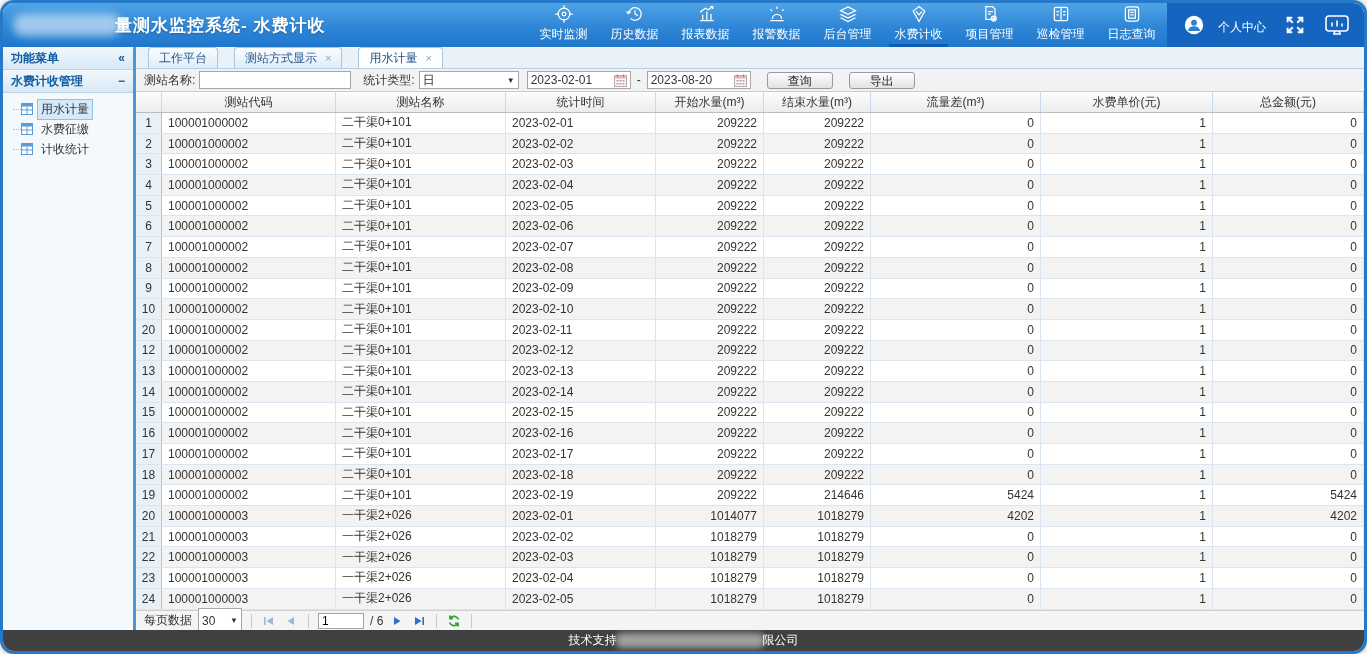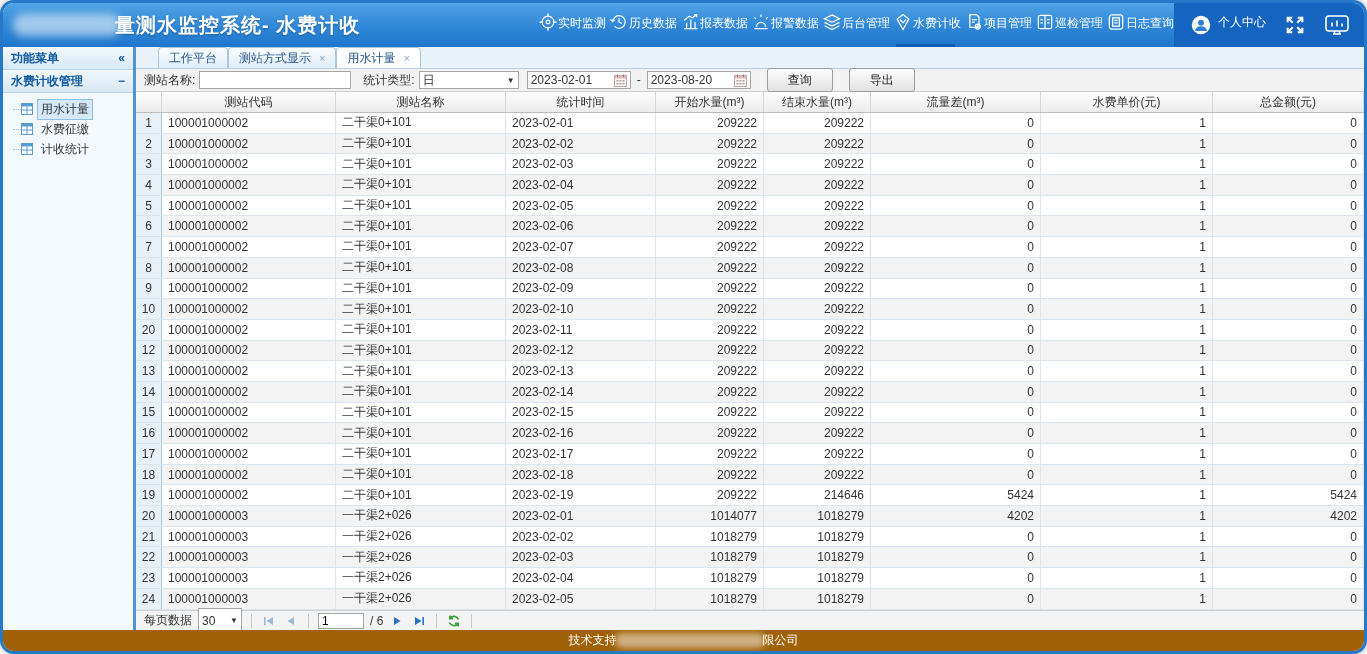--- a/index.html
+++ b/index.html
@@ -3,61 +3,61 @@
 <meta charset="utf-8">
 <style>
   * { margin:0; padding:0; box-sizing:border-box; }
   html,body { width:1367px; height:654px; background:#fff; font-family:"Liberation Sans","DejaVu Sans",sans-serif; font-size:12px; color:#333; overflow:hidden; }
   .window { position:absolute; inset:0; border:3px solid #2678c8; border-radius:14px; overflow:hidden; background:#fff; box-shadow:0 0 6px rgba(0,0,0,.35); display:flex; flex-direction:column; }
 
   
   .app-header { height:44px; flex:0 0 44px; background:linear-gradient(#4fa3e6,#2f86d6 55%,#1f77cd); display:flex; align-items:stretch; }
   .title-area { display:flex; align-items:center; padding-left:10px; white-space:nowrap; }
   .redact-blob { width:108px; height:22px; border-radius:11px; background:rgba(255,255,255,.55); filter:blur(4px); margin-right:-6px; }
-  .app-title { color:#fff; font-size:20px; font-weight:bold; letter-spacing:1px; text-shadow:0 1px 2px rgba(0,0,0,.25); }
+  .app-title { color:#fff; font-size:17px; font-weight:bold; letter-spacing:1px; text-shadow:0 1px 2px rgba(0,0,0,.25); }
   .top-nav { display:flex; margin-left:auto; align-items:stretch; }
-  .nav-item { width:71px; display:flex; flex-direction:row; align-items:center; justify-content:flex-end; padding-bottom:4px; color:#fff; cursor:pointer; position:relative; }
+  .nav-item { width:71px; display:flex; flex-direction:column; align-items:center; justify-content:flex-end; padding-bottom:4px; color:#fff; cursor:pointer; position:relative; }
   .nav-item svg { width:20px; height:20px; margin-bottom:2px; }
   .nav-label { font-size:12px; white-space:nowrap; }
   .nav-item.active::after { content:""; position:absolute; left:6px; right:6px; bottom:0; height:3px; background:#0f5bb5; }
   .user-panel { background:#1565c0; display:flex; align-items:center; padding:0 14px 0 16px; gap:18px; border-top-right-radius:11px; }
-  .user-center { display:flex; align-items:flex-start; gap:6px; color:#fff; cursor:pointer; white-space:nowrap; }
+  .user-center { display:flex; align-items:flex-end; gap:13px; color:#fff; cursor:pointer; white-space:nowrap; }
   .user-panel svg { display:block; }
 
   
   .content { flex:1 1 auto; display:flex; min-height:0; }
   .sidebar { width:130px; flex:0 0 130px; background:#f4f9fd; display:flex; flex-direction:column; }
   .side-bar-header { height:23px; flex:0 0 23px; background:linear-gradient(#f2f8fc,#d8e8f5); border-bottom:1px solid #b9d2e8; display:flex; align-items:center; justify-content:space-between; padding:0 8px; color:#0f5aa0; font-weight:bold; }
   .side-caret { color:#0f5aa0; cursor:pointer; font-weight:bold; }
   .tree { list-style:none; padding:6px 0 0 10px; }
   .tree-item { display:flex; align-items:center; gap:4px; height:20px; padding-left:8px; cursor:pointer; position:relative; }
   .tree-item::before { content:""; position:absolute; left:0; top:50%; width:8px; border-top:1px dotted #b0c4d8; }
   .tree-item .label { padding:1px 3px; border:1px solid transparent; white-space:nowrap; }
   .tree-item.selected .label { background:#d6e9fa; border:1px solid #8fc0e8; }
   .grid-ic { width:12px; height:12px; flex:0 0 12px; }
 
   .splitter { width:3px; flex:0 0 3px; background:#4c96d8; }
   .main { flex:1 1 auto; display:flex; flex-direction:column; min-width:0; }
 
   
-  .tabbar { height:22px; flex:0 0 22px; background:#eaf2f9; border-bottom:1px solid #b5cfe6; display:flex; align-items:flex-end; padding-left:22px; gap:0; }
+  .tabbar { height:22px; flex:0 0 22px; background:#eaf2f9; border-bottom:1px solid #b5cfe6; display:flex; align-items:flex-end; padding-left:12px; gap:16px; }
   .tab { height:21px; display:flex; align-items:center; gap:8px; padding:0 10px; background:linear-gradient(#fafdff,#dfecf7); border:1px solid #a9c7e1; border-bottom:none; border-radius:4px 4px 0 0; color:#2a5b8e; cursor:pointer; white-space:nowrap; }
   .tab.active { background:#fff; color:#1a4d85; }
   .tab .close { color:#8aa4bd; font-size:11px; line-height:1; cursor:pointer; }
 
   
   .filterbar { height:23px; flex:0 0 23px; background:#f2f2f2; border-bottom:1px solid #ccc; display:flex; align-items:center; padding-left:8px; gap:4px; }
   .flabel { white-space:nowrap; }
   .tbox { height:18px; background:#fff; border:1px solid #a6a6a6; display:flex; align-items:center; padding:0 3px; }
   .station-input { width:150px; font:inherit; border:none; outline:none; height:16px; width:144px; }
   .selbox { width:100px; justify-content:space-between; cursor:pointer; }
   .selbox .caret { font-size:8px; color:#333; }
   .datefield { width:104px; justify-content:space-between; cursor:pointer; margin-left:4px; }
   .dash { margin:0 2px; }
-  .btn { height:24px; padding:0 20px; margin-left:12px; background:linear-gradient(#fdfdfd,#e2e2e2); border:1px solid #9a9a9a; border-radius:3px; font:inherit; cursor:pointer; color:#222; }
+  .btn { height:17px; padding:0 20px; margin-left:12px; background:linear-gradient(#fdfdfd,#e2e2e2); border:1px solid #9a9a9a; border-radius:3px; font:inherit; cursor:pointer; color:#222; }
 
   
   .grid { flex:1 1 auto; display:flex; flex-direction:column; min-height:0; background:#fff; }
   .tr, .grid-head { display:grid; grid-template-columns:26px 174px 170px 150px 108px 107px 170px 172px minmax(0,1fr); }
   .grid-head { height:21px; flex:0 0 21px; background:linear-gradient(#fdfdfd,#ececec); border-bottom:1px solid #bdbdbd; }
   .th { display:flex; align-items:center; justify-content:center; border-right:1px solid #c9d9e9; font-weight:normal; color:#333; overflow:hidden; white-space:nowrap; }
   .grid-body { flex:1 1 auto; overflow:hidden; }
   .tr { height:20.7px; background:#fff; border-bottom:1px solid #d9e5f0; }
   .tr.alt { background:#f3f3f3; }
   .td { display:flex; align-items:center; padding:0 6px; border-right:1px solid #d9e5f0; overflow:hidden; white-space:nowrap; }
@@ -69,21 +69,21 @@
   .psel { height:16px; background:#fff; border:1px solid #a6a6a6; display:flex; align-items:center; justify-content:space-between; width:44px; padding:12px 3px; cursor:pointer; }
   .psel .caret { font-size:8px; }
   .vsep { width:1px; height:14px; background:#c9c9c9; margin:0 3px; }
   .pgbtn { width:16px; height:16px; display:flex; align-items:center; justify-content:center; cursor:pointer; }
   .pgbtn svg { display:block; }
   .pageinput { width:46px; height:16px; border:1px solid #a6a6a6; font:inherit; padding:0 3px; outline:none; }
   .pages-total { white-space:nowrap; }
   .psummary { white-space:nowrap; margin-left:4px; }
 
   
-  .app-footer { height:21px; flex:0 0 21px; background:#a16207; color:#fff; display:flex; align-items:center; justify-content:center; gap:2px; }
+  .app-footer { height:21px; flex:0 0 21px; background:#404040; color:#fff; display:flex; align-items:center; justify-content:center; gap:2px; }
   .footer-blob { width:150px; height:15px; border-radius:8px; background:rgba(255,255,255,.5); filter:blur(3px); margin:0 -4px; }
 </style>
 </head>
 <body>
 
 <div class="window">
 
   <header class="app-header">
     <div class="title-area">
       <span class="redact-blob"></span>

